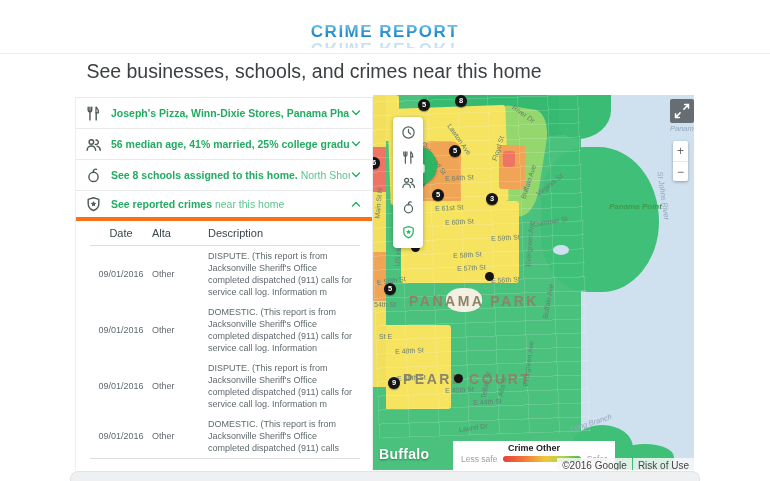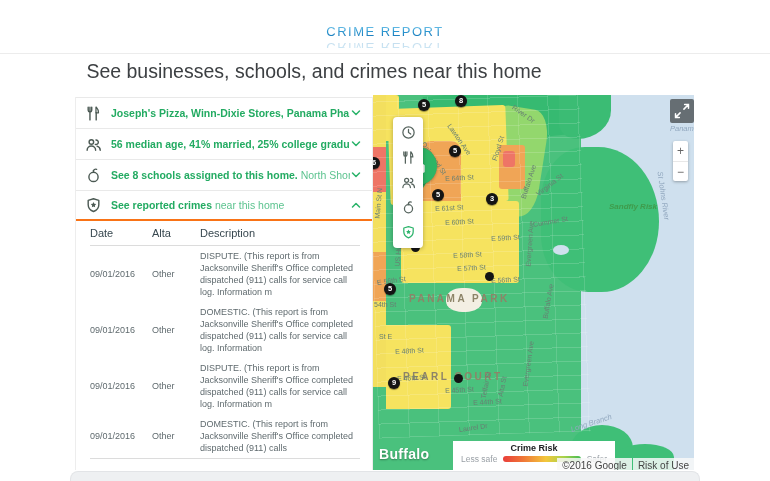--- a/index.html
+++ b/index.html
@@ -2,21 +2,21 @@
 <html><head>
 <meta charset="utf-8">
 <style>
   * { margin:0; padding:0; box-sizing:border-box; }
   html,body { width:770px; height:481px; overflow:hidden; background:#fff;
               font-family:"Liberation Sans", sans-serif; }
   .page { position:relative; width:770px; height:481px; background:#fff; }
 
   
   .logo-wrap { position:absolute; top:22px; left:0; width:770px; text-align:center; height:30px; }
-  .logo { font-size:13px; font-weight:400; letter-spacing:1.5px;
+  .logo { font-size:17px; font-weight:700; letter-spacing:1.5px;
           background:linear-gradient(#8fd4f2 0%, #2f9ad3 45%, #1371b3 100%);
           -webkit-background-clip:text; background-clip:text; color:transparent;
           display:inline-block; }
   .logo-reflect { position:absolute; left:0; width:770px; top:38px; height:10px; overflow:hidden;
           text-align:center; opacity:.25; }
   .logo-reflect .logo { transform:scaleY(-1); }
   .top-divider { position:absolute; top:53px; left:0; width:770px; height:1px; background:#ececec; }
   .subtitle { position:absolute; top:60px; left:0; width:628px; text-align:center;
               font-size:19.5px; color:#3d4043; }
 
@@ -27,30 +27,30 @@
           padding:0 10px 0 9px; cursor:pointer; background:#fff; }
   .prow:last-of-type { border-bottom:0; }
   .prow .picon { width:17px; height:17px; margin-right:9px; color:#4c5a54; flex:none; }
   .prow .picon svg { width:17px; height:17px; display:block; }
   .ptext { flex:1; font-size:10.5px; color:#2bb36a; white-space:nowrap; overflow:hidden; }
   .ptext b { font-weight:bold; color:#23ab62; }
   .plight { color:#5cc38f; }
   .chev { width:12px; height:12px; color:#2bb36a; flex:none; }
   .chev svg { width:12px; height:12px; display:block; }
   .chev.up svg { transform:rotate(180deg); }
-  .row5 { border-bottom:2px solid #f97316; }
+  .row5 { border-bottom:4px solid #f97316; }
 
   
   .ctable { padding:0 12px 0 14px; }
   .thead { display:flex; height:25px; align-items:center; border-bottom:1px solid #dcdcdc;
            font-size:11px; color:#37474f; }
   .trow  { display:flex; align-items:center; padding:4px 0; }
-  .col-date { width:62px; flex:none; }
+  .col-date { width:62px; flex:none;text-align:center; }
   .col-type { width:48px; flex:none; }
-  .col-desc { flex:1; }
+  .col-desc { flex:1;margin-left:8px; }
   .trow .col-date, .trow .col-type { font-size:9px; color:#5f6a6e; }
   .trow .col-desc { font-size:9px; line-height:12px; color:#5f6a6e; }
   .tbody { border-bottom:1px solid #dcdcdc; }
 
   
   .map { position:absolute; left:373px; top:95px; width:321px; height:375px;
          background:#cfe0ee; overflow:hidden; cursor:grab; }
   .map * { position:absolute; }
   .land-main { left:0; top:0; width:208px; height:375px; background:#4ac17d; }
   .land-top  { left:186px; top:0; width:52px; height:44px; background:#3bbc74;
@@ -76,21 +76,21 @@
   .edge-strip { left:0; top:0; width:13px; height:375px;
       background:linear-gradient(#f3df5e 0 14%, #ee7566 14% 26%, #f3df5e 26% 42%,
                  #f0a556 42% 55%, #f3df5e 55% 78%, #4ac17d 78% 100%); }
   .park { left:73px; top:193px; width:36px; height:24px; background:#f3efe3; border-radius:45%; }
   .pond { left:180px; top:150px; width:16px; height:10px; background:#cfe0ee; border-radius:50%; }
   .grid { left:0; top:0; width:212px; height:340px; opacity:.45; transform:rotate(-2deg);
       background:repeating-linear-gradient(0deg, rgba(255,255,255,.35) 0 1px, transparent 1px 14px),
                  repeating-linear-gradient(90deg, rgba(255,255,255,.3) 0 1px, transparent 1px 30px); }
 
   .mlabel { font-size:7px; color:#687f73; white-space:nowrap; transform-origin:left center; }
-  .mlabel.district { font-size:10px; font-weight:bold; letter-spacing:2.5px; color:#8d8468; }
+  .mlabel.district { font-size:14px; font-weight:bold; letter-spacing:2.5px; color:#8d8468; }
   .mlabel.water { font-size:7.5px; font-style:italic; color:#92a8bf; }
   .mlabel.water-point { font-size:8px; font-style:italic; font-weight:bold; color:#3f9b4c; }
 
   .mmarker { width:12px; height:12px; border-radius:50%; background:#141414; color:#fff;
              font-size:7.5px; font-weight:bold; line-height:12px; text-align:center;
              box-shadow:0 1px 1px rgba(0,0,0,.4); cursor:pointer; }
   .mdot { width:9px; height:9px; border-radius:50%; background:#141414; cursor:pointer; }
 
   
   .pin { left:26px; top:52px; width:38px; height:52px; cursor:pointer; }
@@ -326,21 +326,21 @@
       <span class="mlabel street" style="left: 72px; top: 292px; transform: rotate(-3deg);">E 45th St</span>
       <span class="mlabel street" style="left: 100px; top: 304px; transform: rotate(-3deg);">E 44th St</span>
       <span class="mlabel street" style="left: 86px; top: 331px; transform: rotate(-8deg);">Laurel Dr</span>
       <span class="mlabel street" style="left: 110px; top: 300px; transform: rotate(-78deg);">Telfair St</span>
       <span class="mlabel street" style="left: 127px; top: 298px; transform: rotate(-78deg);">Alta St</span>
       <span class="mlabel street" style="left: 152px; top: 288px; transform: rotate(-82deg);">Evergreen Ave</span>
       <span class="mlabel street" style="left: 155px; top: 168px; transform: rotate(-86deg);">Evergreen Ave</span>
       <span class="mlabel street" style="left: 160px; top: 126px; transform: rotate(-10deg);">Cummer St</span>
       <span class="mlabel street" style="left: 4px; top: 120px; transform: rotate(-85deg);">Main St N</span>
       <span class="mlabel street" style="left: 24px; top: 168px; transform: rotate(-85deg);">US Hwy 17</span>
-      <span class="mlabel water-point" style="left: 236px; top: 107px;">Sandfly Risk</span>
+      <span class="mlabel water-point" style="left: 236px; top: 107px;">Panama Point</span>
       <span class="mlabel water" style="left: 287px; top: 72px; transform: rotate(82deg);">St Johns River</span>
       <span class="mlabel water" style="left: 297px; top: 29px;">Panama O</span>
       <span class="mlabel water" style="left: 198px; top: 330px; transform: rotate(-18deg);">Long Branch</span>
       <div class="mmarker" style="left: 45px; top: 4px;">5</div>
       <div class="mmarker" style="left: 82px; top: 0px;">8</div>
       <div class="mmarker" style="left: 76px; top: 50px;">5</div>
       <div class="mmarker" style="left: -5px; top: 62px;">6</div>
       <div class="mmarker" style="left: 59px; top: 94px;">5</div>
       <div class="mmarker" style="left: 113px; top: 98px;">3</div>
       <div class="mmarker" style="left: 11px; top: 188px;">5</div>
@@ -388,21 +388,21 @@
       <svg viewBox="0 0 21 21">
           <use href="#ic-expand"></use>
         </svg>
     </div>
     <div class="zoomctl">
       <span class="zbtn">+</span>
       <span class="zbtn">−</span>
     </div>
 
     <div class="legend">
-      <span class="ltitle">Crime Risk</span>
+      <span class="ltitle">Crime Other</span>
       <div class="lrow">
         <span class="lend">Less safe</span>
         <span class="lbar"></span>
         <span class="lend">Safer</span>
       </div>
     </div>
 
     <span class="glogo">Buffalo</span>
     <div class="attrib">
       <span>©2016 Google</span>

